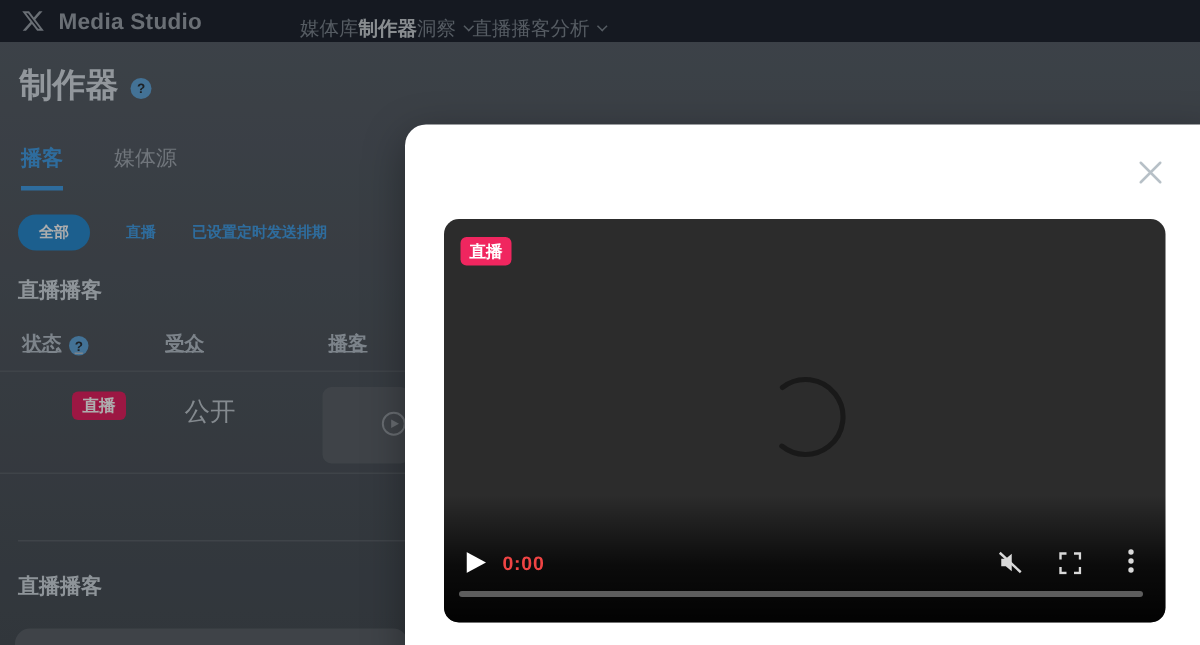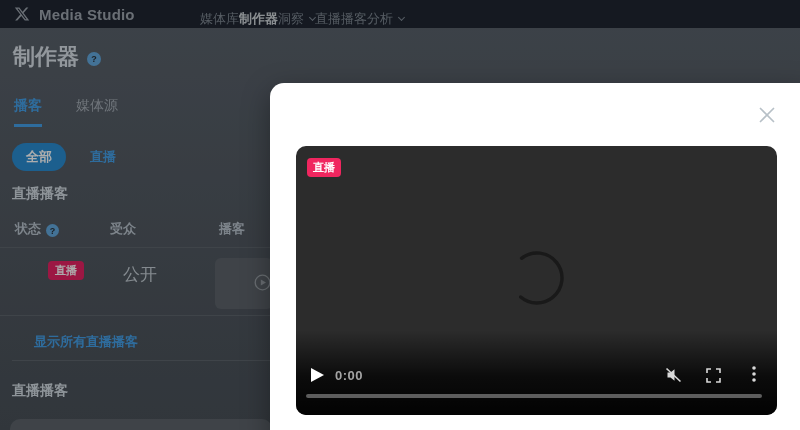--- a/index.html
+++ b/index.html
@@ -19,45 +19,45 @@
   .chev { width:5px; height:5px; border-right:1.5px solid currentColor; border-bottom:1.5px solid currentColor; transform:rotate(45deg); display:inline-block; margin-left:6px; margin-top:-3px; }
   
   .content { position:absolute; inset:0; z-index:2; }
   .page-title { position:absolute; left:13px; top:42px; font-size:22px; font-weight:700; color:#d7dfe6; display:flex; align-items:center; gap:8px; }
   .info-dot { width:14px; height:14px; border-radius:50%; background:#63a8dd; color:#2b3238; font-size:9px; font-weight:700; display:inline-flex; align-items:center; justify-content:center; margin-top:3px; }
   .info-dot.small { width:13px; height:13px; }
   .tabs { position:absolute; top:97px; left:14px; display:flex; gap:34px; font-size:14px; }
   .tab { padding-bottom:9px; cursor:pointer; }
   .tab.active { color:#45a0e8; font-weight:700; border-bottom:3px solid #45a0e8; }
   .tab.inactive { color:#a5adb6;text-align:center; }
-  .filters { position:absolute; top:143px; left:12px; display:flex; align-items:center; gap:24px; font-size:13px; font-weight:700; }
+  .filters { position:absolute; top:143px; left:12px; display:flex; align-items:center; gap:24px; font-size:10px; font-weight:700; }
   .pill { background:#2a8cd2; color:#fff; border-radius:999px; padding:5px 14px; cursor:pointer; }
   .filter-link { color:#45a0e8; cursor:pointer; white-space:nowrap; }
   .sec-heading { position:absolute; font-size:14px; font-weight:700; color:#d2dbe2; }
-  .col-head { position:absolute; top:220px; font-size:13px; font-weight:700; color:#b9c3cd; display:flex; align-items:center; gap:5px; }
+  .col-head { position:absolute; top:220px; font-size:13px; font-weight:700; color:#b9c3cd; display:flex; align-items:center; gap:5px;text-decoration:underline; }
   .divider { position:absolute; height:1px; background:#5e656c; }
   .live-badge-row { position:absolute; top:261px; left:48px; background:#e62263; color:#fff; font-size:11px; font-weight:700; padding:2px 7px; border-radius:4px; }
   .audience { position:absolute; top:263px; left:123px; font-size:17px; color:#c3ccd3; }
   .thumb { position:absolute; top:258px; left:215px; width:58px; height:51px; background:#5d646b; border-radius:6px; }
   .thumb svg { position:absolute; left:39px; top:16px; }
   .show-all { position:absolute; top:333px; left:34px; font-size:13px; font-weight:700; color:#45a0e8; cursor:pointer; }
   .bottom-box { position:absolute; top:419px; left:10px; width:262px; height:14px; background:#5d646b; border-radius:10px 10px 0 0; }
   
   .backdrop { position:absolute; inset:0; background:rgba(0,0,0,0.32); z-index:5; }
   .modal { position:absolute; left:270px; top:83px; width:540px; height:360px; background:#fff; border-radius:14px 0 0 0; z-index:10; box-shadow:0 8px 28px rgba(0,0,0,.35); }
   .modal-title { position:absolute; left:25px; top:19px; font-size:17px; font-weight:700; color:#0f1419; }
   .modal-close { position:absolute; left:486px; top:21px; width:22px; height:22px; cursor:pointer; display:flex; align-items:center; justify-content:center; }
   
   .player { position:absolute; left:26px; top:63px; width:481px; height:269px; background:#2c2c2c; border-radius:10px; overflow:hidden; }
   .player-live-badge { position:absolute; left:11px; top:12px; background:#f0265f; color:#fff; font-size:11px; font-weight:700; padding:2px 6px; border-radius:4px; z-index:3; }
   .spinner { position:absolute; left:214px; top:105px; }
   .shade { position:absolute; left:0; right:0; bottom:0; height:85px; background:linear-gradient(rgba(0,0,0,0), rgba(0,0,0,.75) 55%, rgba(0,0,0,.95)); }
   .ctrl { position:absolute; z-index:4; cursor:pointer; }
   .play-btn { left:15px; top:222px; }
-  .time { position:absolute; left:39px; top:222px; color:#a3a3a3; font-size:13px; font-weight:700; z-index:4; letter-spacing:.5px;text-align:center; }
+  .time { position:absolute; left:39px; top:222px; color:#ef4444; font-size:13px; font-weight:700; z-index:4; letter-spacing:.5px;text-align:center; }
   .mute-btn { left:368px; top:221px; }
   .fs-btn { left:410px; top:222px; }
   .kebab-btn { left:456px; top:220px; }
   .progress { position:absolute; left:10px; right:15px; top:248px; height:4px; background:#5d5d5d; border-radius:2px; z-index:4; }
 </style>
 </head>
 <body>
 
 <div class="screen">
 
@@ -98,20 +98,21 @@
     </div>
 
     <div class="tabs">
       <span class="tab active">播客</span>
       <span class="tab inactive">媒体源</span>
     </div>
 
     <div class="filters">
       <span class="pill">全部</span>
       <span class="filter-link">直播</span>
+      <span class="filter-link">已设置定时发送排期</span>
     </div>
 
     <div class="sec-heading" style="top:185px; left:12px;">直播播客</div>
 
     <div class="col-head" style="left:15px;">
       <span>状态</span>
       <span class="info-dot small">?</span>
     </div>
     <div class="col-head" style="left:110px;">受众</div>
     <div class="col-head" style="left:219px;">播客</div>
@@ -124,21 +125,20 @@
       <span class="thumb">
         <svg width="17" height="17" viewBox="0 0 17 17">
           <circle cx="8.5" cy="8.5" r="7.3" fill="none" stroke="#9aa0a7" stroke-width="1.3"></circle>
           <polygon points="6.8,5.6 12,8.5 6.8,11.4" fill="#9aa0a7"></polygon>
         </svg>
       </span>
     </div>
 
     <div class="divider" style="top:315px; left:0; width:272px;"></div>
 
-    <div class="show-all">显示所有直播播客</div>
 
     <div class="divider" style="top:360px; left:12px; width:260px;"></div>
 
     <div class="sec-heading" style="top:382px; left:12px;">直播播客</div>
 
     <div class="bottom-box"></div>
   </div>
 
   <div class="backdrop"></div>
 

